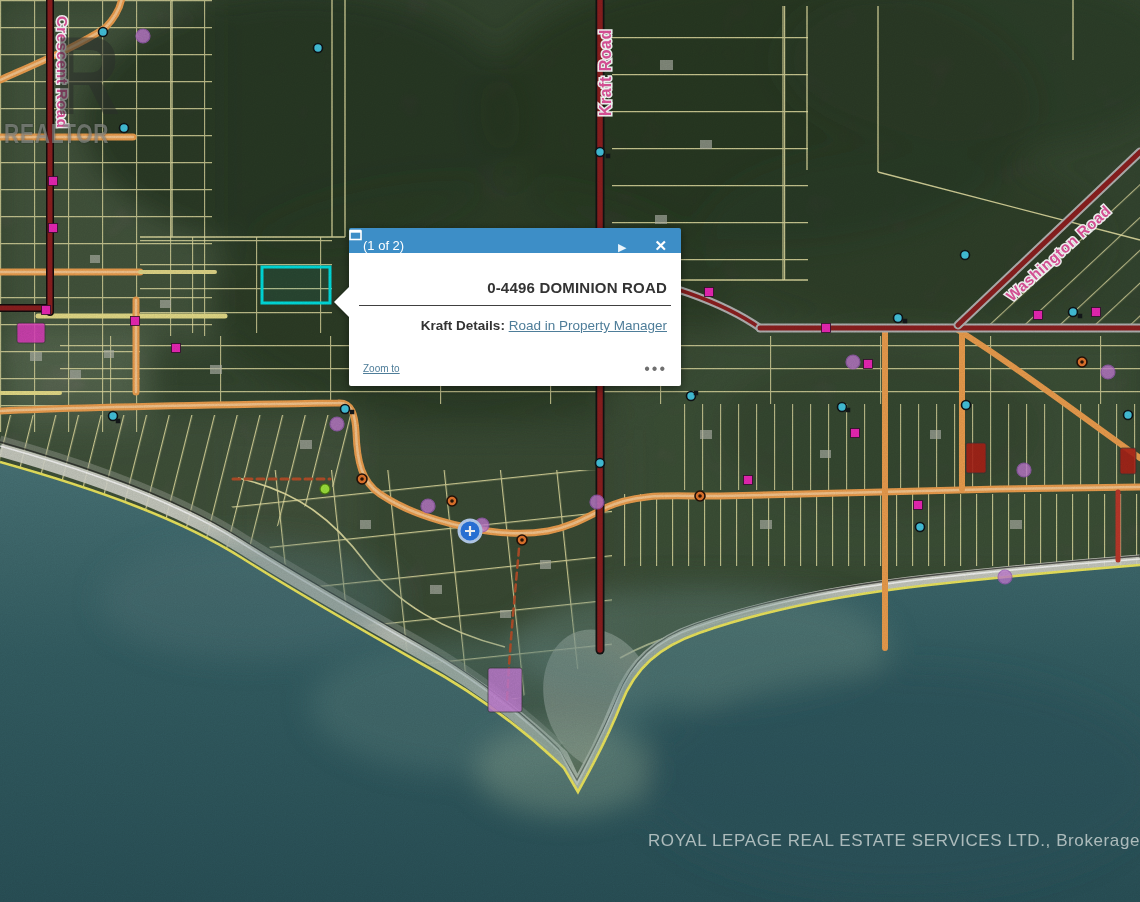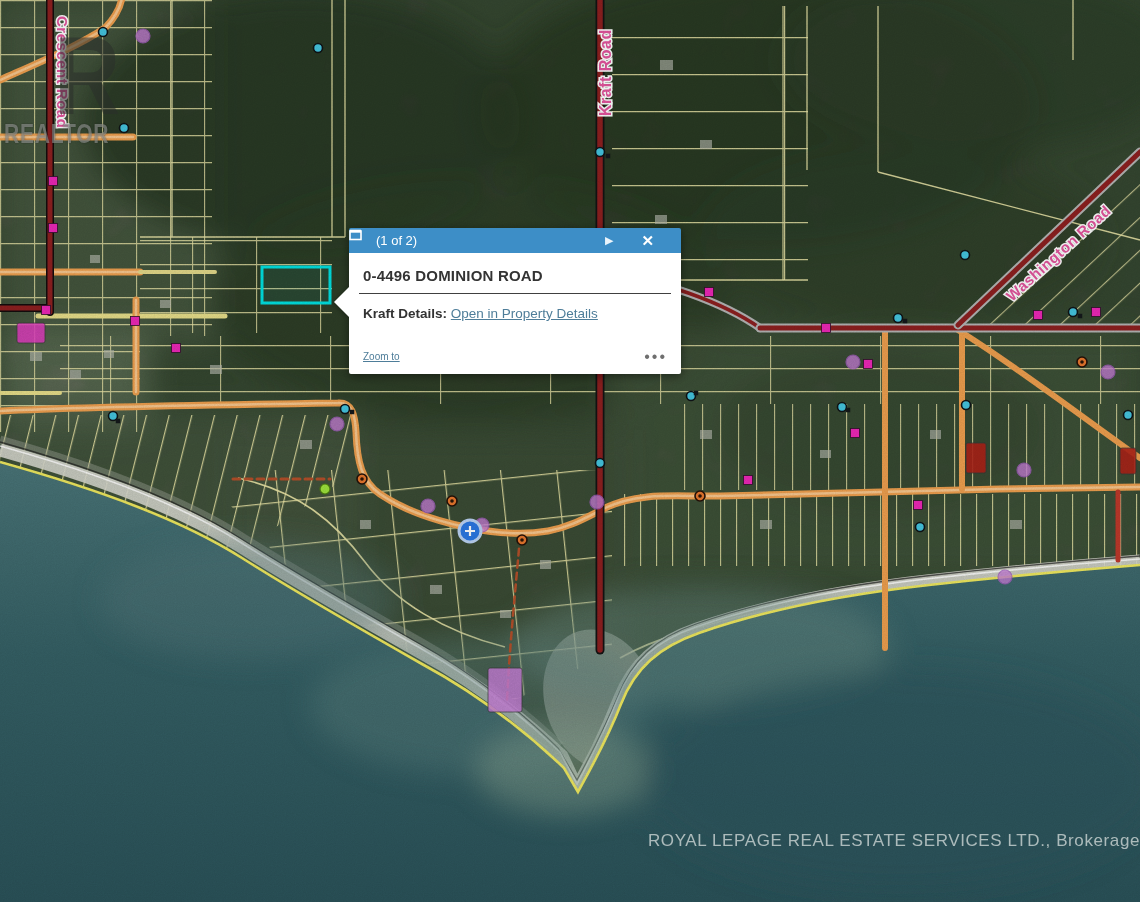--- a/index.html
+++ b/index.html
@@ -5,28 +5,28 @@
   html,body{margin:0;padding:0;}
   body{width:1140px;height:902px;overflow:hidden;position:relative;background:#454a3f;
        font-family:"Liberation Sans",sans-serif;}
   #stage{position:absolute;inset:0;width:1140px;height:902px;}
   svg{position:absolute;left:0;top:0;}
   .roadlabel{font-family:"Liberation Sans",sans-serif;font-weight:bold;fill:#e4559e;
              stroke:#ffffff;stroke-width:3px;paint-order:stroke;letter-spacing:.5px;}
   
   .popup{position:absolute;left:349px;top:228px;width:332px;z-index:30;
          box-shadow:0 2px 10px rgba(0,0,0,.45);border-radius:2px;}
-  .popup-header{background:#3d8ec7;color:#fff;height:25px;display:flex;align-items:center;
-                padding:0 27px;font-size:13px;border-radius:2px 2px 0 0;}
+  .popup-header{background:#3d8ec7;color:#fff;height:25px;display:flex;align-items:flex-end;
+                padding:0 14px;font-size:13px;border-radius:2px 2px 0 0;}
   .popup-pager{flex:0 0 auto;}
   .popup-spacer{flex:1;}
   .hdr-btn{color:#fff;margin-left:14px;cursor:pointer;display:flex;align-items:center;line-height:1;}
   .next-arrow{font-size:11px;color:#eaf4fb;}
   .close-x{font-size:15px;font-weight:bold;}
-  .popup-body{background:#fff;padding:4px 14px 12px;border-radius:0 0 2px 2px;position:relative;}
+  .popup-body{background:#fff;padding:16px 14px 12px;border-radius:0 0 2px 2px;position:relative;text-align:right;}
   .popup-title{font-size:15px;font-weight:bold;color:#333;margin:10px 0 9px;letter-spacing:.2px;}
   .popup-divider{border:none;border-top:1px solid #404040;margin:0 -4px 12px;}
   .popup-row{font-size:13.5px;color:#333;}
   .popup-row b{font-weight:bold;}
   .plink{color:#4e7d99;text-decoration:underline;cursor:pointer;}
   .popup-footer{display:flex;align-items:center;justify-content:space-between;margin-top:30px;}
   .zoomto{font-size:10px;}
   .dots{color:#6f6f6f;font-size:16px;letter-spacing:2px;cursor:pointer;line-height:.5;}
   .callout{position:absolute;left:-15px;top:59px;width:0;height:0;
            border-top:15px solid transparent;border-bottom:15px solid transparent;
@@ -319,21 +319,21 @@
         <line x1="1" y1="3.2" x2="12" y2="3.2" stroke="#fff" stroke-width="3"></line>
       </svg>
     </span>
     <span class="hdr-btn close-x">✕</span>
   </div>
   <div class="popup-body">
     <div class="popup-title">0-4496 DOMINION ROAD</div>
     <hr class="popup-divider">
     <div class="popup-row">
       <b>Kraft Details:</b>
-      <a class="plink">Open in Property Details</a>
+      <a class="plink">Road in Property Manager</a>
     </div>
     <div class="popup-footer">
       <a class="plink zoomto">Zoom to</a>
       <span class="dots">•••</span>
     </div>
   </div>
 </div>
 
 </div>
 

